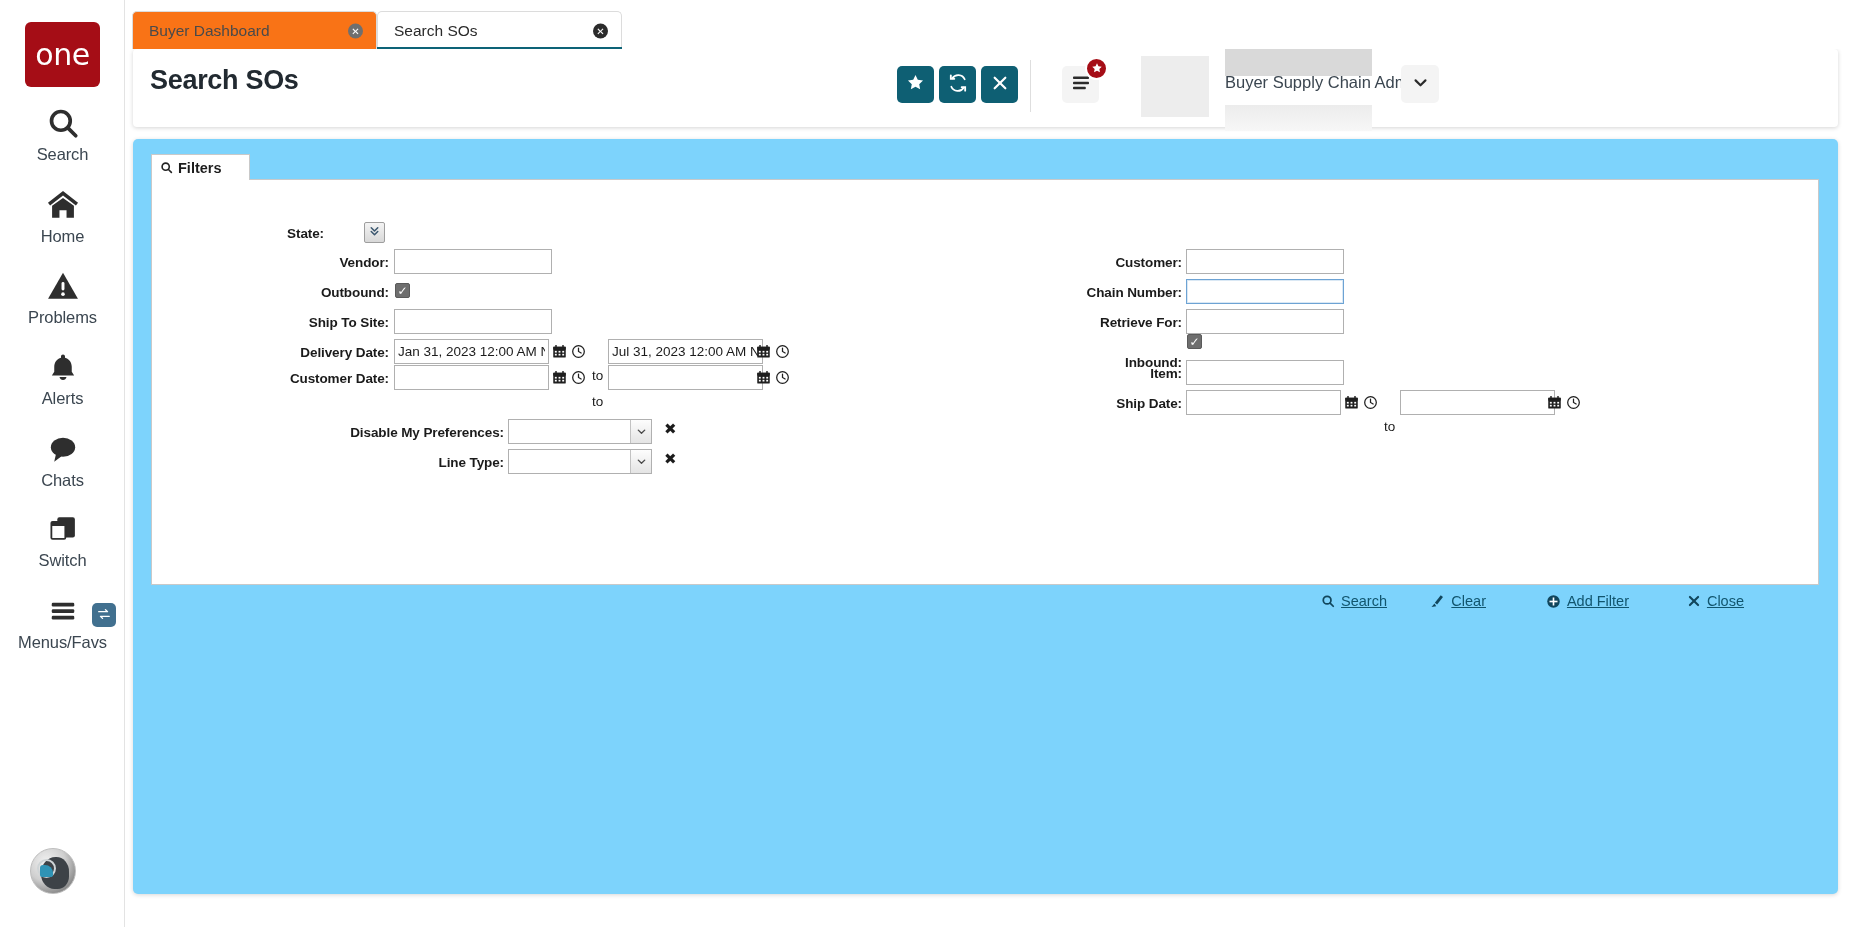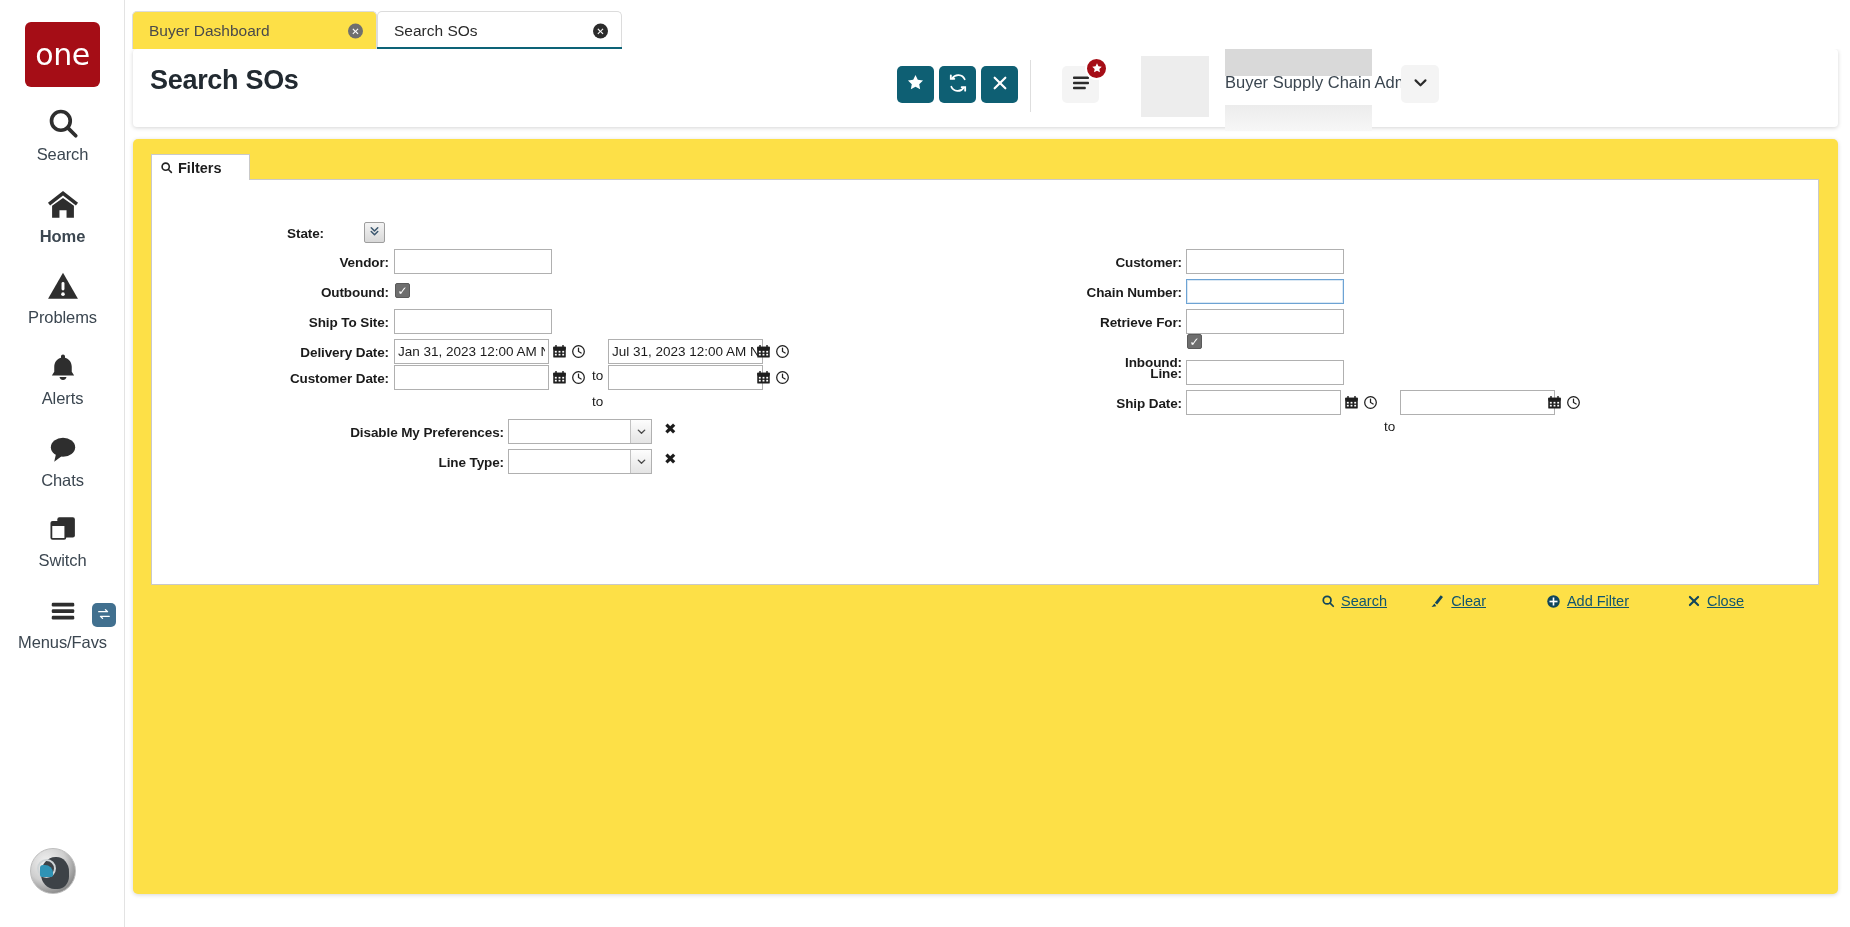--- a/index.html
+++ b/index.html
@@ -100,21 +100,21 @@
     z-index: 20;
   }
   .tab {
     position: absolute; top: 11px;
     height: 38px;
     border: 1px solid #dcdcdc;
     border-bottom: none;
     border-radius: 5px 5px 0 0;
     display: flex; align-items: center;
     cursor: pointer;
-    background: #fde047;
+    background: #f97316;
   }
   .tab.active { background: #ffffff; border-color: #dcdcdc; }
   .tab .tab-title {
     font-size: 15.5px;
     color: #4a4a4a;
     margin-left: 16px;
     white-space: nowrap;
     font-family: "Liberation Sans", sans-serif;
   }
   .tab.active .tab-title { color: #2a2a2a; }
@@ -220,21 +220,21 @@
     border-radius: 5px;
     display: flex; align-items: center; justify-content: center;
     cursor: pointer;
   }
 
   
   #content-card {
     position: absolute;
     left: 133px; top: 139px;
     width: 1705px; height: 755px;
-    background: #fde047;
+    background: #7dd3fc;
     border-radius: 5px;
     box-shadow: 0 1px 4px rgba(0,0,0,0.16);
     z-index: 5;
   }
 
   
   #filters-tabstrip {
     position: absolute; left: 18px; top: 15px;
     width: 1668px; height: 26px;
     border-bottom: 1px solid #c9c9c9;
@@ -389,21 +389,21 @@
   <div class="nav-item" style="top:104px;">
     <div class="nav-icon">
       <svg width="34" height="34" viewBox="0 0 24 24" fill="none" stroke="#2e2e2e" stroke-width="2.6" stroke-linecap="round">
         <circle cx="10.5" cy="10.5" r="6.6"></circle>
           <line x1="15.6" y1="15.6" x2="21" y2="21"></line>
       </svg>
     </div>
     <div class="nav-label">Search</div>
   </div>
 
-  <div class="nav-item" style="top:186px;font-weight:bold;">
+  <div class="nav-item" style="top:186px;">
     <div class="nav-icon">
       <svg width="36" height="34" viewBox="0 0 24 24" fill="#2e2e2e">
         <path d="M12 2.2 1.4 10.4l1.5 1.9L12 5.3l9.1 7 1.5-1.9z"></path>
         <path d="M4.3 12.6V21h5.2v-5.3h5V21h5.2v-8.4L12 7z"></path>
       </svg>
     </div>
     <div class="nav-label">Home</div>
   </div>
 
   <div class="nav-item" style="top:348px;">
@@ -709,21 +709,21 @@
 
     <div class="flabel" style="left:780px; top:105px; width:250px;">Chain Number:</div>
     <input class="ftext focused" style="left: 1034px; top: 99px; width: 158px;" type="text" autofocus="" value="">
 
     <div class="flabel" style="left:780px; top:135px; width:250px;">Retrieve For:</div>
     <input class="ftext" style="left: 1034px; top: 129px; width: 158px;" type="text" value="">
 
     <div class="flabel" style="left:780px; top:175px; width:250px;">Inbound:</div>
     <div class="fcheck" style="left:1035px; top:154px;">✓</div>
 
-    <div class="flabel" style="left:780px; top:186px; width:250px;">Line:</div>
+    <div class="flabel" style="left:780px; top:186px; width:250px;">Item:</div>
     <input class="ftext" style="left: 1034px; top: 180px; width: 158px;" type="text" value="">
 
     <div class="flabel" style="left:780px; top:216px; width:250px;">Ship Date:</div>
     <input class="ftext" style="left: 1034px; top: 210px; width: 155px;" type="text" value="">
     <div class="icobtn" style="left:1190px; top:213px;">
       <svg width="15" height="15" viewBox="0 0 24 24" fill="#1f1f1f">
         <rect x="2" y="4.4" width="20" height="17.2" rx="1.4"></rect>
         <rect x="2" y="4.4" width="20" height="4.6" fill="#1f1f1f"></rect>
         <g fill="#ffffff">
             <rect x="4.6" y="11" width="3" height="2.7"></rect>

